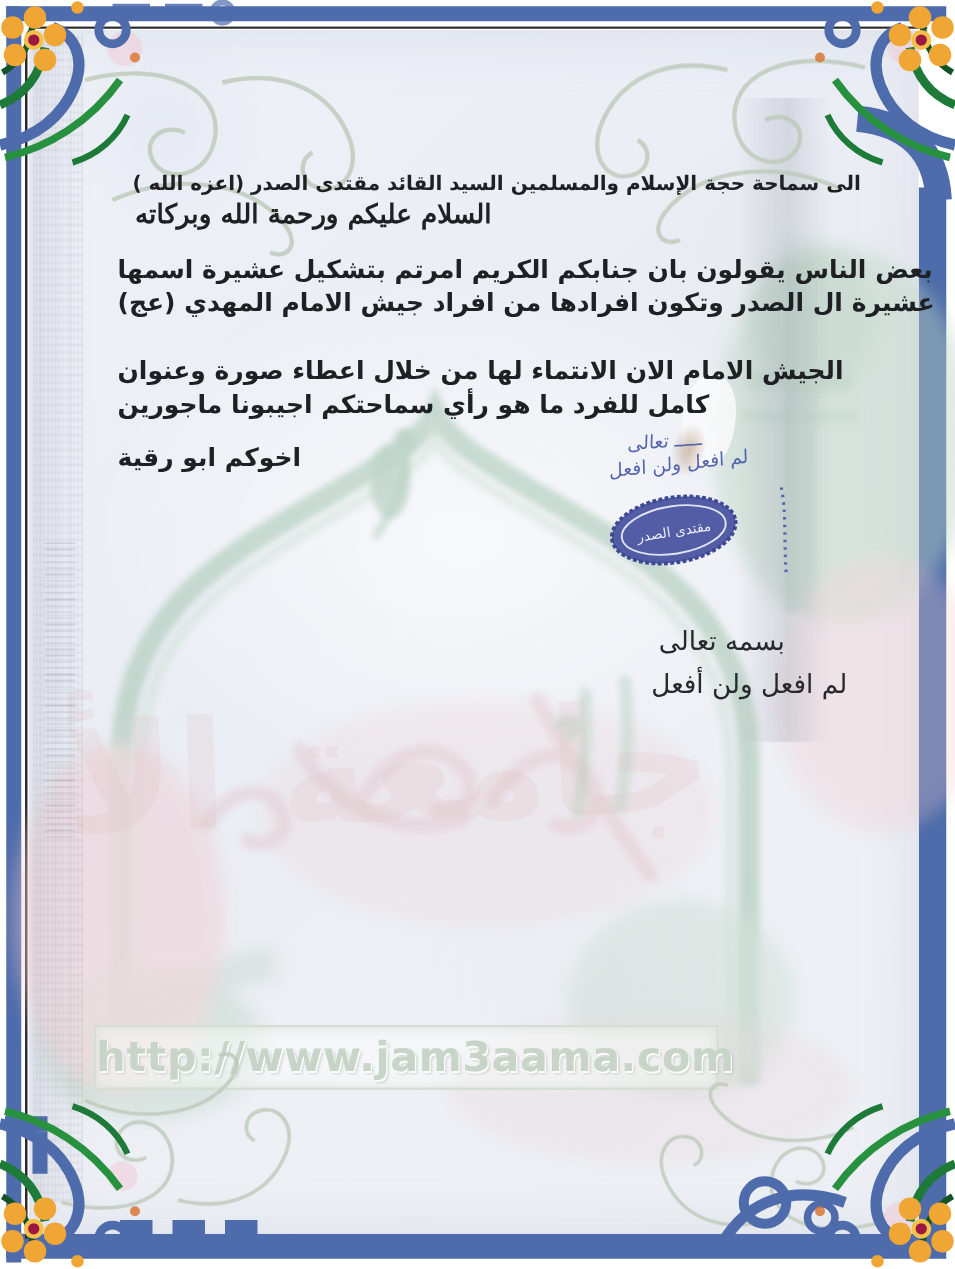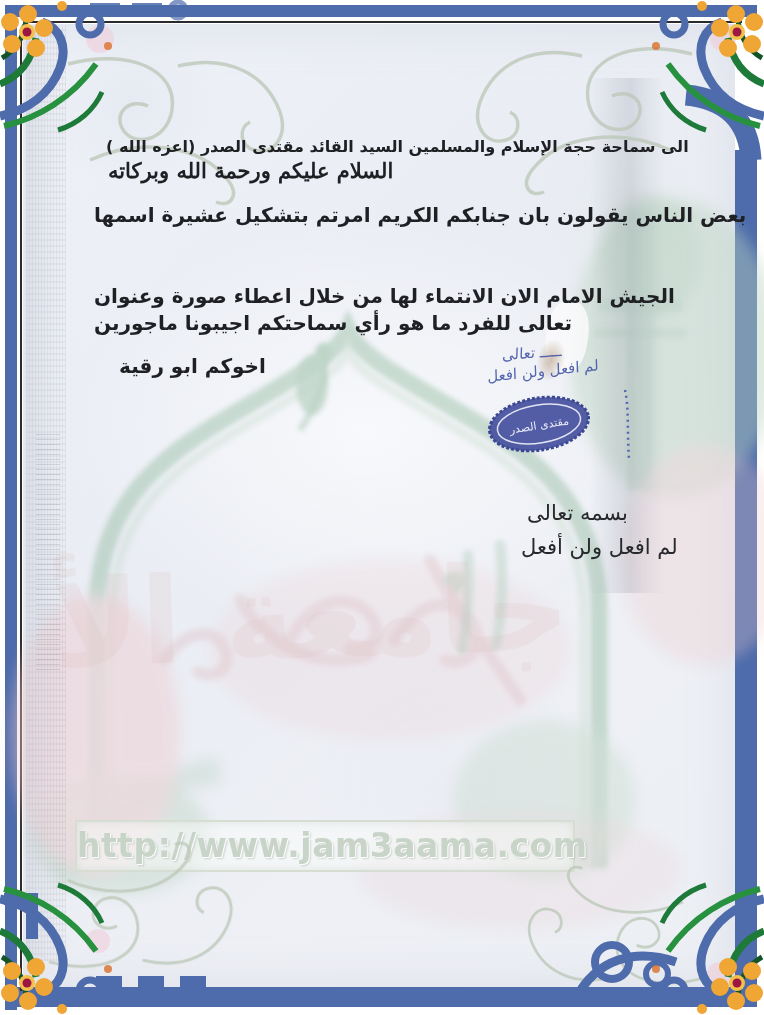--- a/index.html
+++ b/index.html
@@ -41,21 +41,21 @@
       rgba(148,153,166,.26) 55%, rgba(148,153,166,.10) 80%, transparent);}
   .tear{left:546px;top:300px;width:42px;height:74px;background:rgba(250,250,252,.85);
         border-radius:45%;transform:rotate(8deg);}
   .smudge{left:537px;top:338px;width:28px;height:44px;transform:rotate(14deg);
         background:radial-gradient(ellipse, rgba(158,120,82,.45), rgba(158,120,82,0) 70%);}
   
   .ar{direction:rtl;unicode-bidi:isolate;white-space:nowrap;color:#1f2023;}
   .l-head{font-size:16px;font-weight:700;}
   .l-salam{font-size:21px;font-weight:700;font-family:"DejaVu Serif",serif;}
   .l-body{font-size:20px;font-weight:700;}
-  .l-sig{font-size:20px;font-weight:700;margin-left:25px;}
+  .l-sig{font-size:20px;font-weight:700;}
   .l-reply{font-size:21px;font-family:"DejaVu Serif",serif;color:#26282c;}
   .hw{font-size:15px;color:#4356a6;opacity:.9;}
   .hw1{transform:rotate(-4deg) skewX(-6deg);}
   .hw2{transform:rotate(-6deg) skewX(-4deg);}
   
   .url-band{left:75px;top:802px;width:500px;height:52px;box-sizing:border-box;
      border:2px solid #d6ded4;background:rgba(250,252,250,.55);
      box-shadow:inset 0 0 10px rgba(178,194,178,.35);
      text-align:center;line-height:48px;font-weight:700;font-size:33px;
      letter-spacing:.5px;color:#c9d4c9;
@@ -169,22 +169,23 @@
   <svg class="abs" style="left:25px;top:825px;transform:scaleY(-1) scale(.85)" width="230" height="170">
       <use href="#flourish"></use>
     </svg>
   <svg class="abs" style="left:500px;top:845px;transform:scale(-1,-1) scale(.8)" width="230" height="170">
       <use href="#flourish"></use>
     </svg>
 
   <div class="abs ar l-head" style="left:106px;top:137px">الى سماحة حجة الإسلام والمسلمين السيد القائد مقتدى الصدر (اعزه الله )</div>
   <div class="abs ar l-salam" style="left:108px;top:158px">السلام عليكم ورحمة الله وبركاته</div>
   <div class="abs ar l-body" style="left:94px;top:203px">بعض الناس يقولون بان جنابكم الكريم امرتم بتشكيل عشيرة اسمها</div>
+  <div class="abs ar l-body" style="left:94px;top:230px">عشيرة ال الصدر وتكون افرادها من افراد جيش الامام المهدي (عج)</div>
   <div class="abs ar l-body" style="left:94px;top:284px">الجيش الامام الان الانتماء لها من خلال اعطاء صورة وعنوان</div>
-  <div class="abs ar l-body" style="left:94px;top:311px">تعالى للفرد ما هو رأي سماحتكم اجيبونا ماجورين</div>
+  <div class="abs ar l-body" style="left:94px;top:311px">كامل للفرد ما هو رأي سماحتكم اجيبونا ماجورين</div>
   <div class="abs ar l-sig" style="left:94px;top:354px">اخوكم ابو رقية</div>
 
   <div class="abs ar hw hw1" style="left:502px;top:344px">ـــــ تعالى</div>
   <div class="abs ar hw hw2" style="left:487px;top:362px">لم افعل ولن افعل</div>
 
   <svg class="abs" style="left:483px;top:392px" width="112" height="64" viewBox="0 0 112 64">
     <g transform="rotate(-9 56 32)" opacity=".92">
       <ellipse cx="56" cy="32" rx="50" ry="26" fill="#46519f"></ellipse>
       <ellipse cx="56" cy="32" rx="50" ry="26" fill="none" stroke="#2e3a8c" stroke-width="3" stroke-dasharray="3 2"></ellipse>
       <ellipse cx="56" cy="32" rx="42" ry="19" fill="none" stroke="#dfe3f2" stroke-width="1.5"></ellipse>

